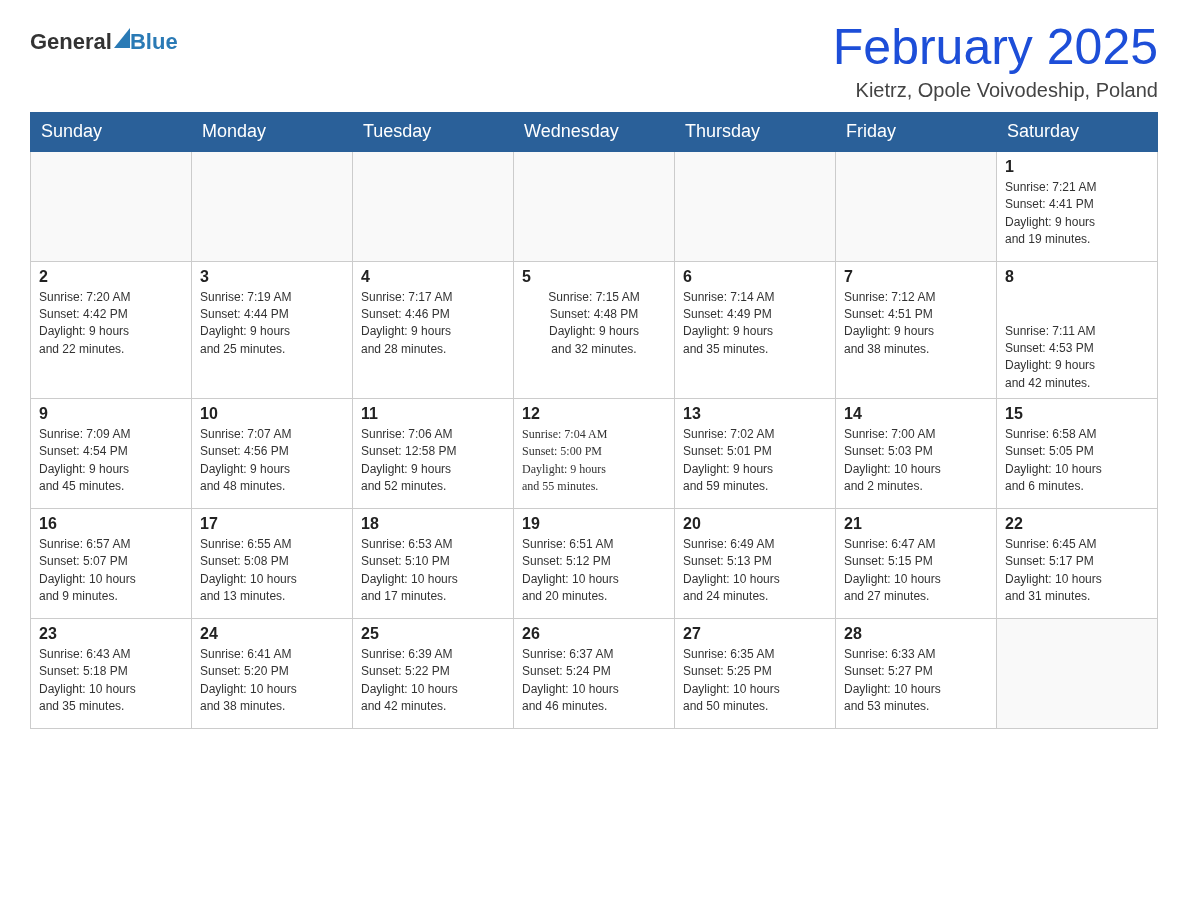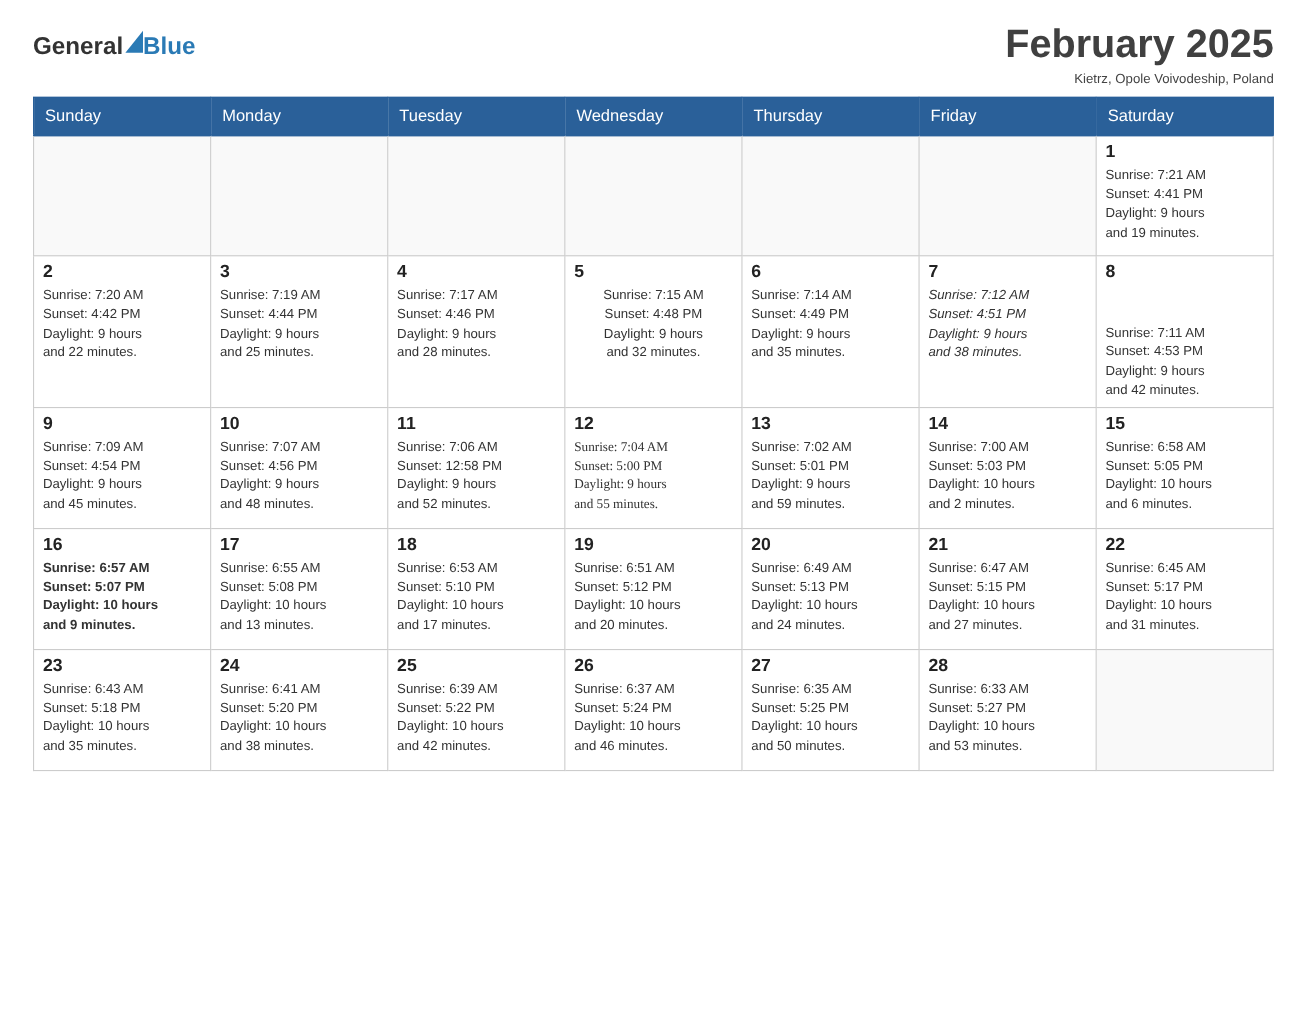--- a/index.html
+++ b/index.html
@@ -38,41 +38,41 @@
       flex-direction: row;
     }
     .logo-line1 {
       display: flex;
       align-items: center;
     }
     .title-block {
       text-align: right;
     }
     .month-title {
-      font-size: 36px;
-      font-weight: bold;
-      color: #404040;
+      font-size: 50px;
+      font-weight: normal;
+      color: #1d4ed8;
       line-height: 1.1;
     }
     .location-title {
-      font-size: 12px;
+      font-size: 20px;
       color: #444;
       margin-top: 4px;
     }
     .calendar {
       width: 100%;
       border-collapse: collapse;
       margin-top: 10px;
     }
     .calendar th {
       background-color: #2a6099;
       color: #fff;
       text-align: left;
       padding: 8px 10px;
-      font-size: 15px;
+      font-size: 18px;
       font-weight: normal;
       border: 1px solid #2a6099;
     }
     .calendar td {
       border: 1px solid #ccc;
       vertical-align: top;
       padding: 6px 8px;
       width: calc(100% / 7);
       min-height: 110px;
       height: 110px;
@@ -190,21 +190,21 @@
         </td>
         <td>
           <span class="day-number">6</span>
           <div class="day-info" style="white-space: pre-line;">Sunrise: 7:14 AM
 Sunset: 4:49 PM
 Daylight: 9 hours
 and 35 minutes.</div>
         </td>
         <td>
           <span class="day-number">7</span>
-          <div class="day-info" style="white-space: pre-line; font-style: italic;">Sunrise: 7:12 AM
+          <div class="day-info" style="white-space: pre-line;">Sunrise: 7:12 AM
 Sunset: 4:51 PM
 Daylight: 9 hours
 and 38 minutes.</div>
         </td>
         <td>
           <span class="day-number">8</span>
           <div class="day-info" style="white-space: pre-line; margin-top: 37px;">Sunrise: 7:11 AM
 Sunset: 4:53 PM
 Daylight: 9 hours
 and 42 minutes.</div>
@@ -257,21 +257,21 @@
           <span class="day-number">15</span>
           <div class="day-info" style="white-space: pre-line;">Sunrise: 6:58 AM
 Sunset: 5:05 PM
 Daylight: 10 hours
 and 6 minutes.</div>
         </td>
       </tr>
       <tr>
         <td>
           <span class="day-number">16</span>
-          <div class="day-info" style="white-space: pre-line; font-weight: bold;">Sunrise: 6:57 AM
+          <div class="day-info" style="white-space: pre-line;">Sunrise: 6:57 AM
 Sunset: 5:07 PM
 Daylight: 10 hours
 and 9 minutes.</div>
         </td>
         <td>
           <span class="day-number">17</span>
           <div class="day-info" style="white-space: pre-line;">Sunrise: 6:55 AM
 Sunset: 5:08 PM
 Daylight: 10 hours
 and 13 minutes.</div>

